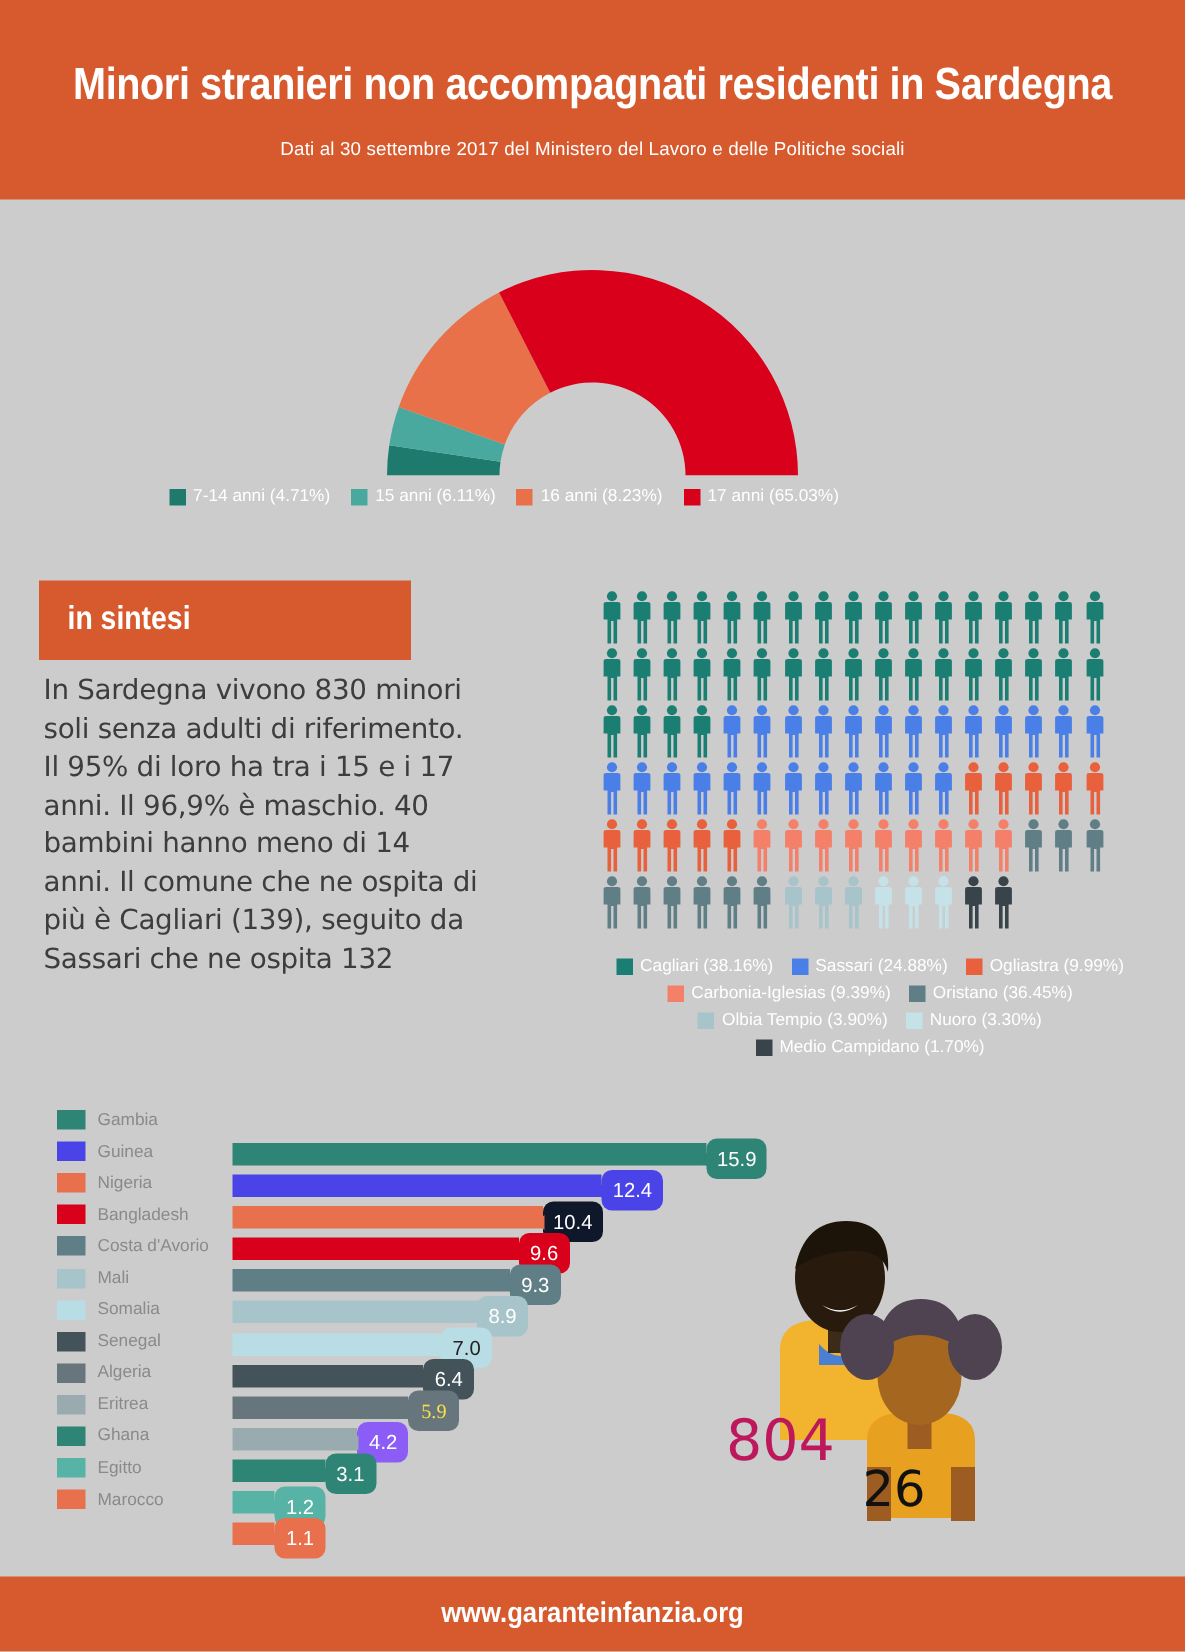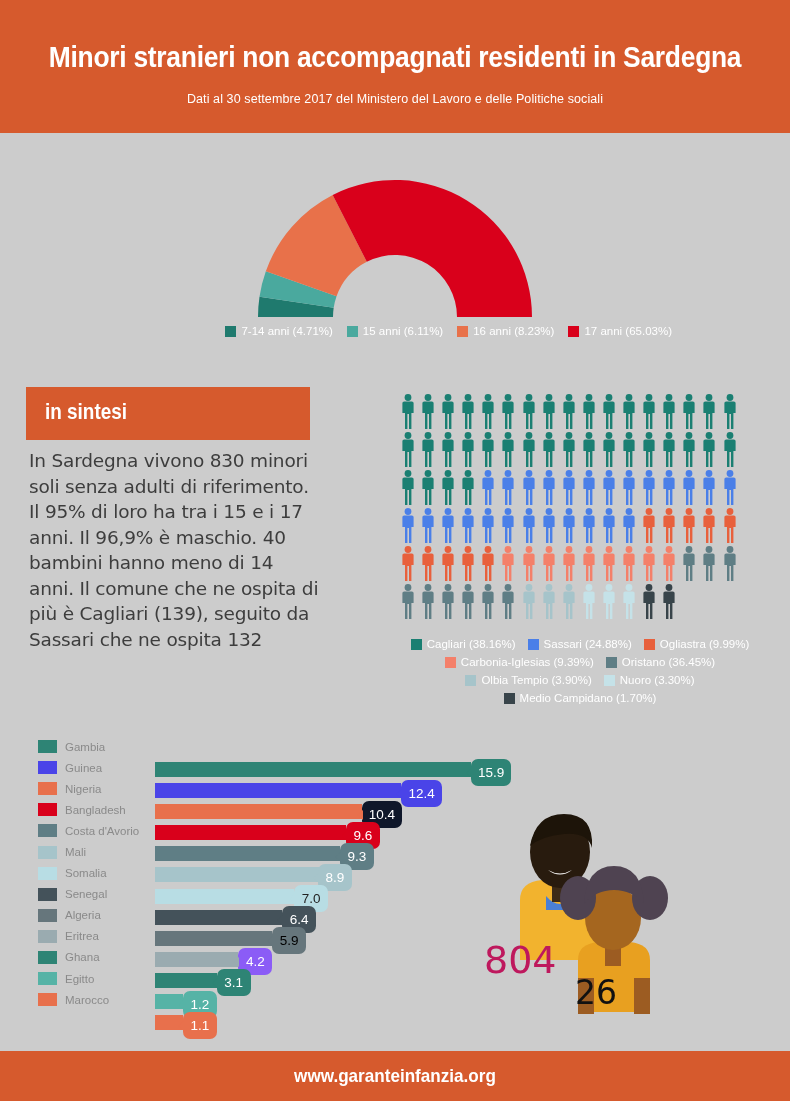--- a/index.html
+++ b/index.html
@@ -23,28 +23,28 @@
   }
   .header .sub{
     position:absolute;left:0;top:92px;width:790px;text-align:center;
     color:#ffffff;font-size:12.5px;letter-spacing:.1px;
   }
   
   .gauge-wrap{position:absolute;left:0;top:150px;width:790px;height:200px;}
   .gauge-svg{position:absolute;left:258px;top:22px;}
   .gauge-legend{
     position:absolute;left:0;top:175px;width:672px;
-    display:flex;justify-content:flex-end;align-items:center;gap:14px;
+    display:flex;justify-content:center;align-items:center;gap:14px;
     font-size:11.5px;color:#ffffff;
   }
   .gauge-legend .li{display:flex;align-items:center;gap:5px;white-space:nowrap;}
   .sw{width:11px;height:11px;display:inline-block;flex:none;}
   
   .sintesi-box{
-    position:absolute;left:26px;top:387px;width:284px;height:53px;
+    position:absolute;left:26px;top:387px;width:248px;height:53px;
     background:#d65a2d;
   }
   .sintesi-box .t{
     position:absolute;left:19px;top:12px;color:#fff;
     font-family:"Liberation Sans Narrow","Liberation Sans",sans-serif;
     font-size:22px;font-weight:bold;transform:scaleX(0.86);transform-origin:left center;
   }
   .sintesi-text{
     position:absolute;left:29px;top:448px;width:290px;
     font-size:18.5px;line-height:25.5px;color:#3d3d3d;
@@ -686,21 +686,21 @@
     </div>
     <div class="barrow">
       <div class="bar" style="width: 127.195px; background: rgb(68, 82, 90);"></div>
       <div class="callout" style="left: 127.195px; background: rgb(68, 82, 90); color: rgb(68, 82, 90);">
         <span style="color: rgb(255, 255, 255);">6.4</span>
       </div>
     </div>
     <div class="barrow">
       <div class="bar" style="width: 117.258px; background: rgb(102, 118, 124);"></div>
       <div class="callout" style="left: 117.258px; background: rgb(102, 118, 124); color: rgb(102, 118, 124);">
-        <span style="color: #000000;">5.9</span>
+        <span style="color: #fde047; font-family: Liberation Serif, serif;">5.9</span>
       </div>
     </div>
     <div class="barrow">
       <div class="bar" style="width: 83.4717px; background: rgb(154, 171, 176);"></div>
       <div class="callout" style="left: 83.4717px; background: #8b5cf6; color: rgb(154, 171, 176);">
         <span style="color: rgb(255, 255, 255);">4.2</span>
       </div>
     </div>
     <div class="barrow">
       <div class="bar" style="width: 61.6101px; background: rgb(46, 132, 117);"></div>

